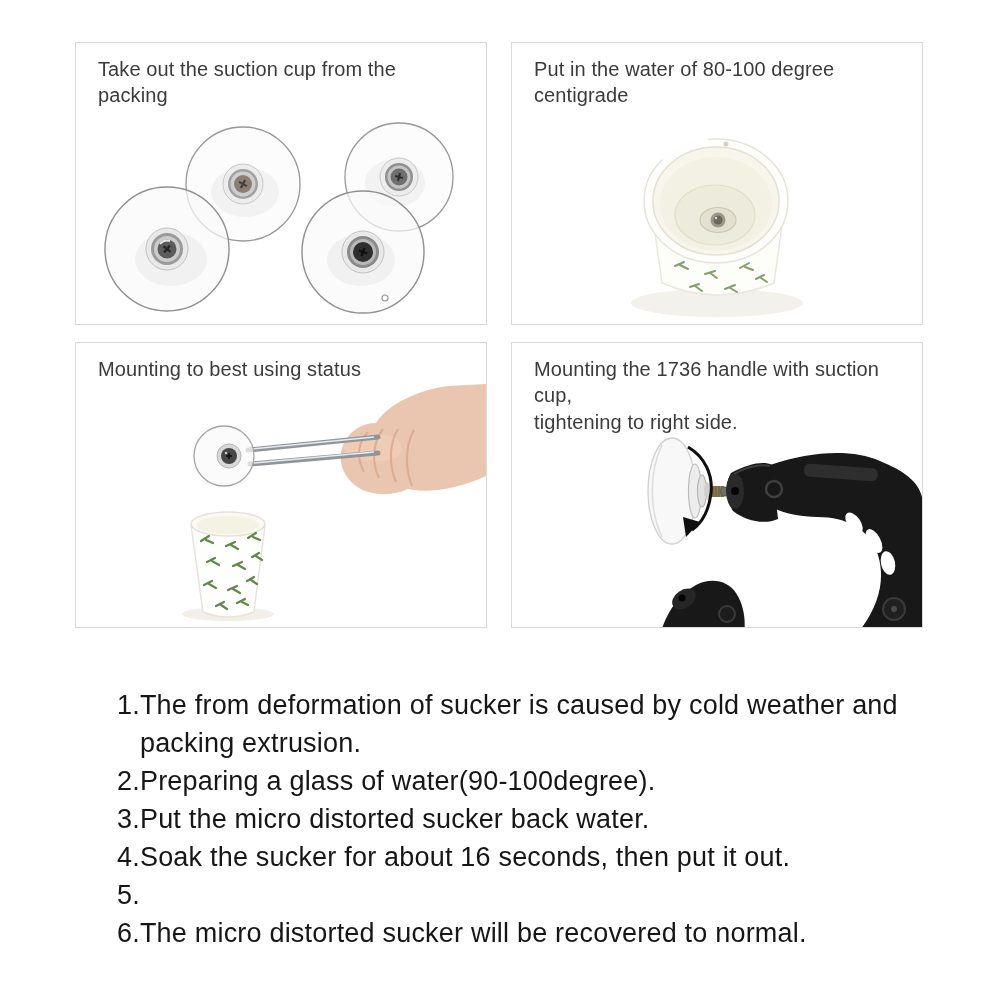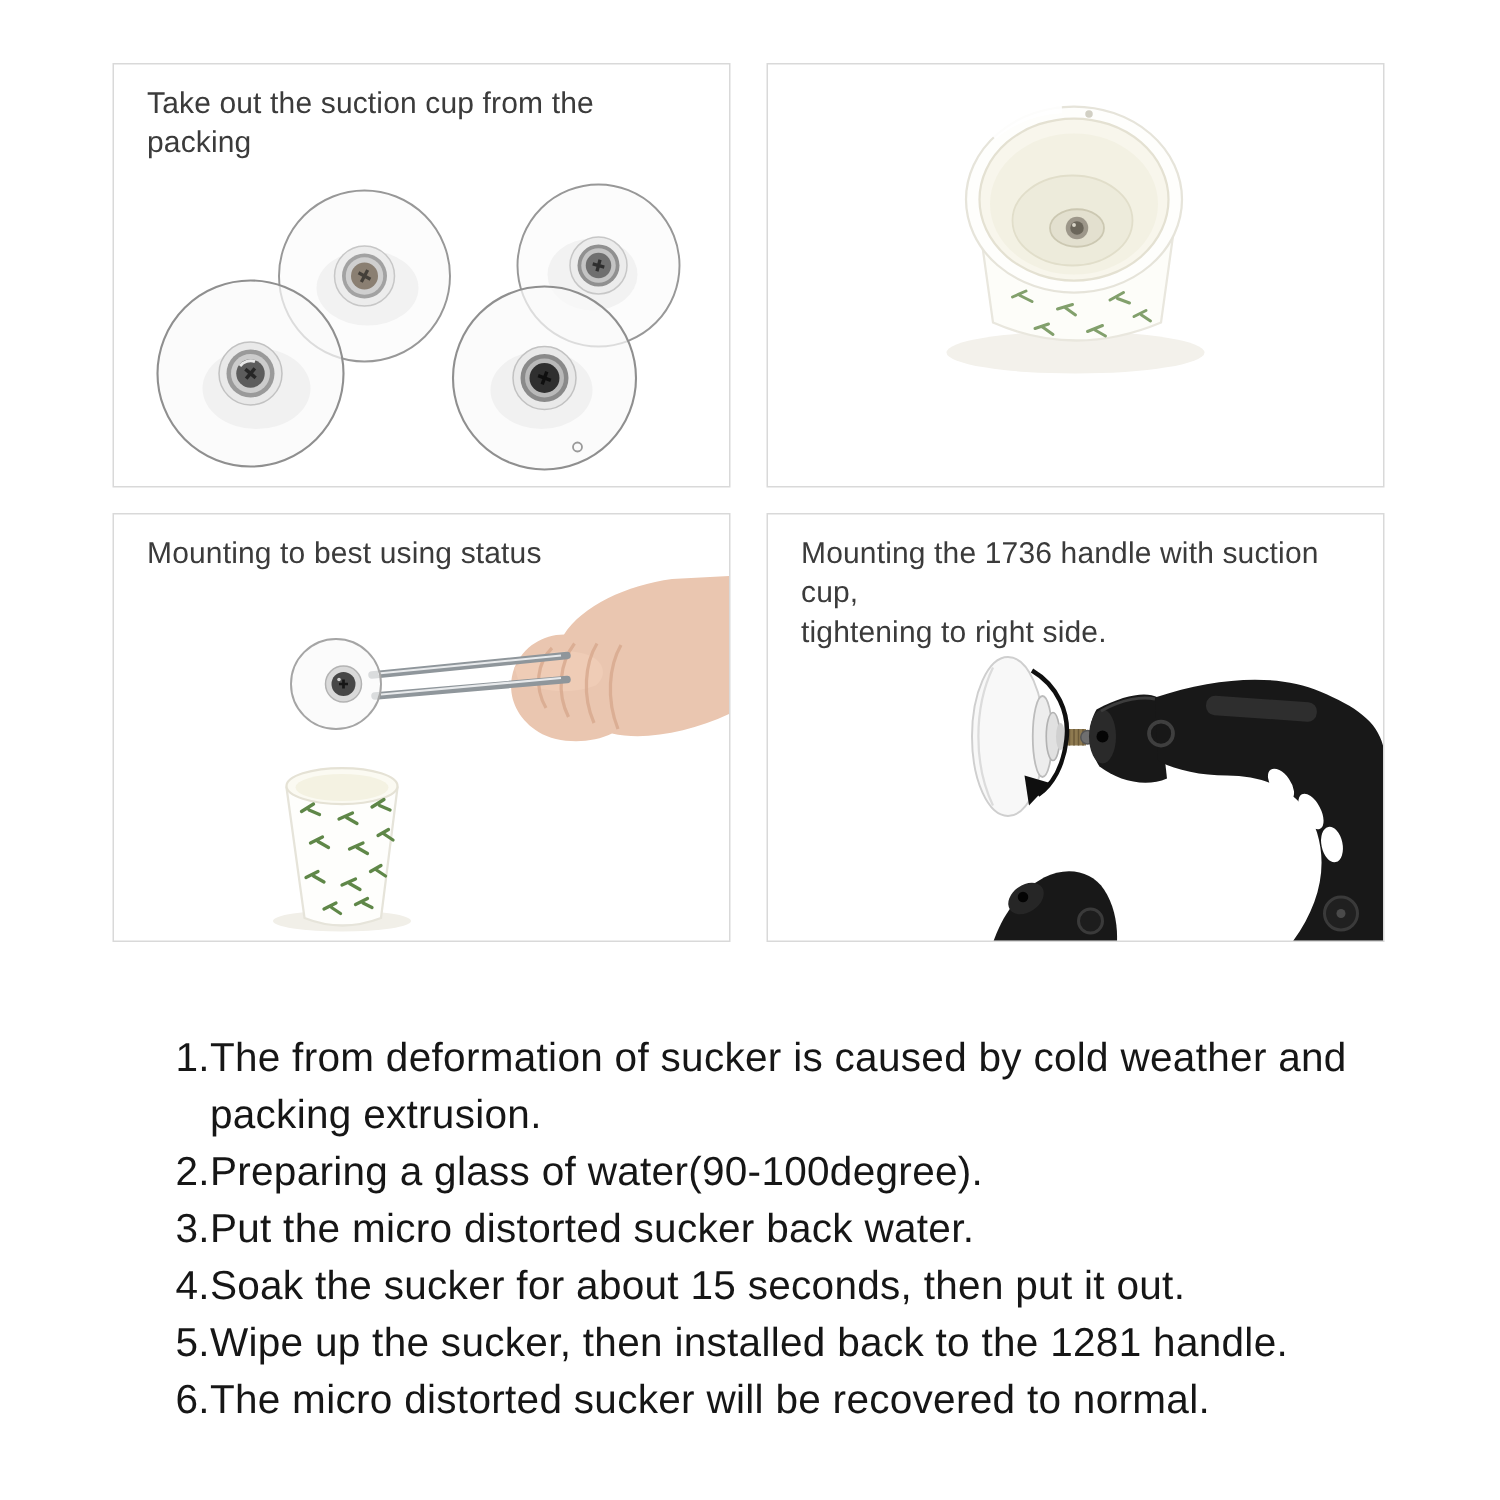--- a/index.html
+++ b/index.html
@@ -78,20 +78,21 @@
         <circle r="16" fill="#8a8a8a"></circle>
         <circle r="13" fill="#b9b9b9"></circle>
         <circle r="10" fill="#2f2f2f"></circle>
         <path d="M-4.5,0 H4.5 M0,-4.5 V4.5" stroke="#0f0f0f" stroke-width="2.3" transform="rotate(20)"></path>
         <circle cx="22" cy="46" r="3" fill="none" stroke="#9a9a9a" stroke-width="1.2"></circle>
       </g>
     </svg>
   </section>
 
   <section class="panel">
+    <div class="caption">Put in the water of 80-100 degree centigrade</div>
     <svg class="illo" width="410" height="230" viewBox="0 0 410 230">
       <ellipse cx="205" cy="192" rx="86" ry="14" fill="#f3f1eb"></ellipse>
 
       <g>
         <path d="M 140,100 L 150,172 Q 205,196 262,172 L 272,100 Z" fill="#fdfdf9" stroke="#e9e7de" stroke-width="1.5"></path>
         <ellipse cx="204" cy="90" rx="72" ry="62" fill="#fefefc" stroke="#e6e4da" stroke-width="1.5"></ellipse>
         <ellipse cx="204" cy="90" rx="63" ry="54" fill="#f8f6ec" stroke="#e4e1d2" stroke-width="1.5"></ellipse>
         <ellipse cx="204" cy="93" rx="56" ry="47" fill="#f3f1e3"></ellipse>
         <ellipse cx="203" cy="104" rx="40" ry="30" fill="#edebdb" stroke="#e1deca" stroke-width="1.2"></ellipse>
         <path d="M 150,48 A 70,60 0 0 1 196,30" stroke="#ffffff" stroke-width="5" fill="none" opacity="0.9"></path>
@@ -226,23 +227,22 @@
   <div class="step">
     <span class="num">2.</span>
       <span class="txt">Preparing a glass of water(90-100degree).</span>
   </div>
   <div class="step">
     <span class="num">3.</span>
       <span class="txt">Put the micro distorted sucker back water.</span>
   </div>
   <div class="step">
     <span class="num">4.</span>
-      <span class="txt">Soak the sucker for about 15 seconds, then put it out.</span>
+      <span class="txt">Soak the sucker for about 16 seconds, then put it out.</span>
   </div>
   <div class="step">
     <span class="num">5.</span>
-      <span class="txt">Wipe up the sucker, then installed back to the 1281 handle.</span>
   </div>
   <div class="step">
     <span class="num">6.</span>
       <span class="txt">The micro distorted sucker will be recovered to normal.</span>
   </div>
 </div>
 
 </body></html>

